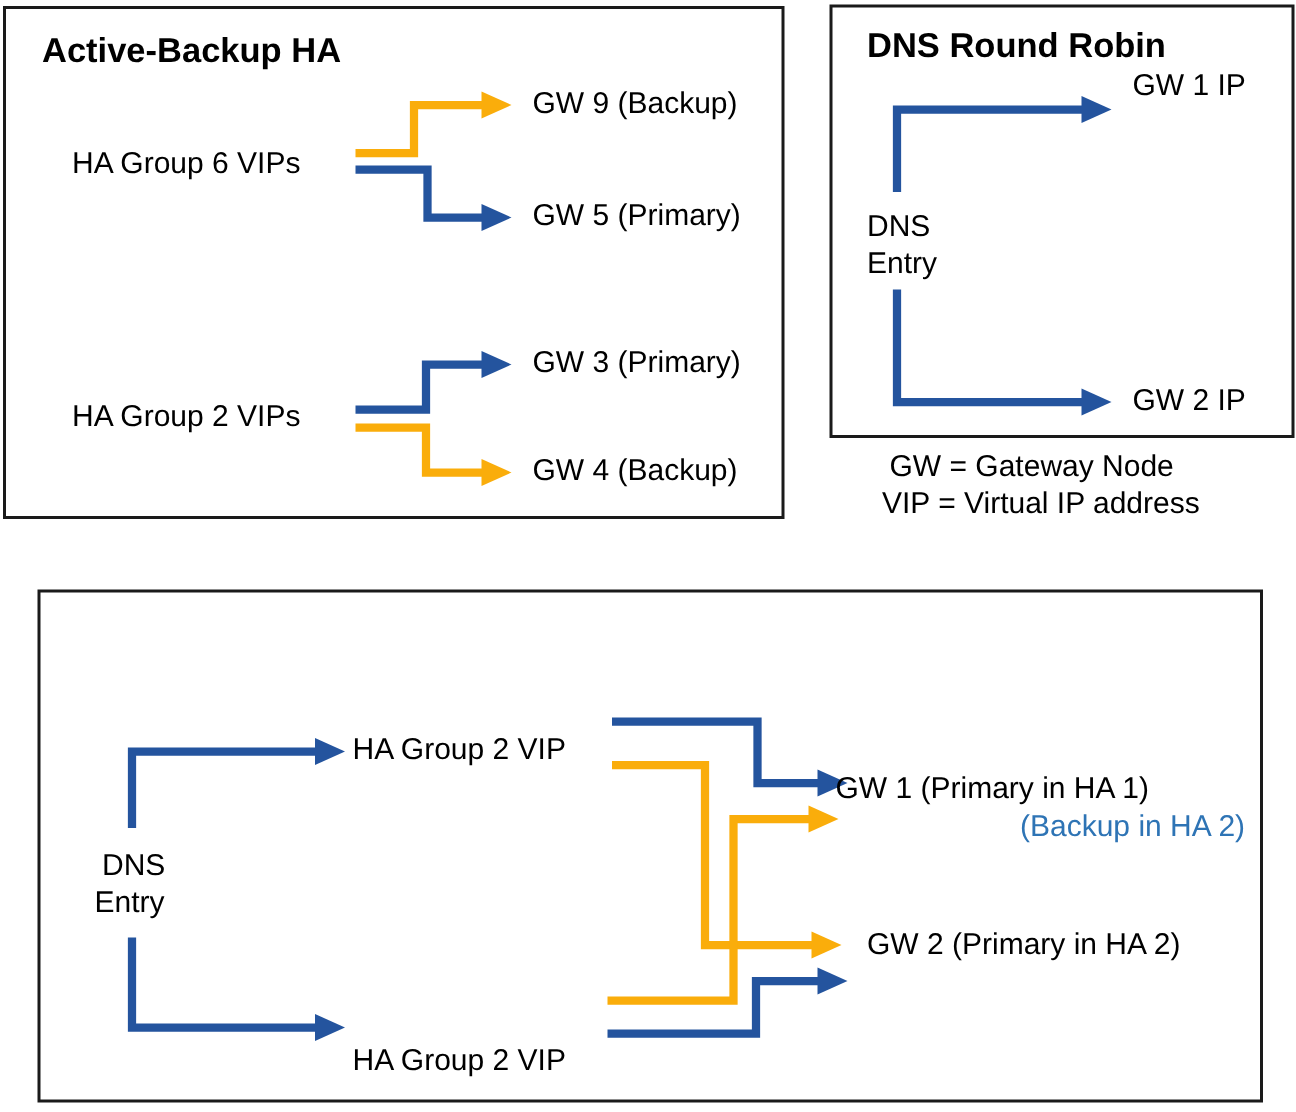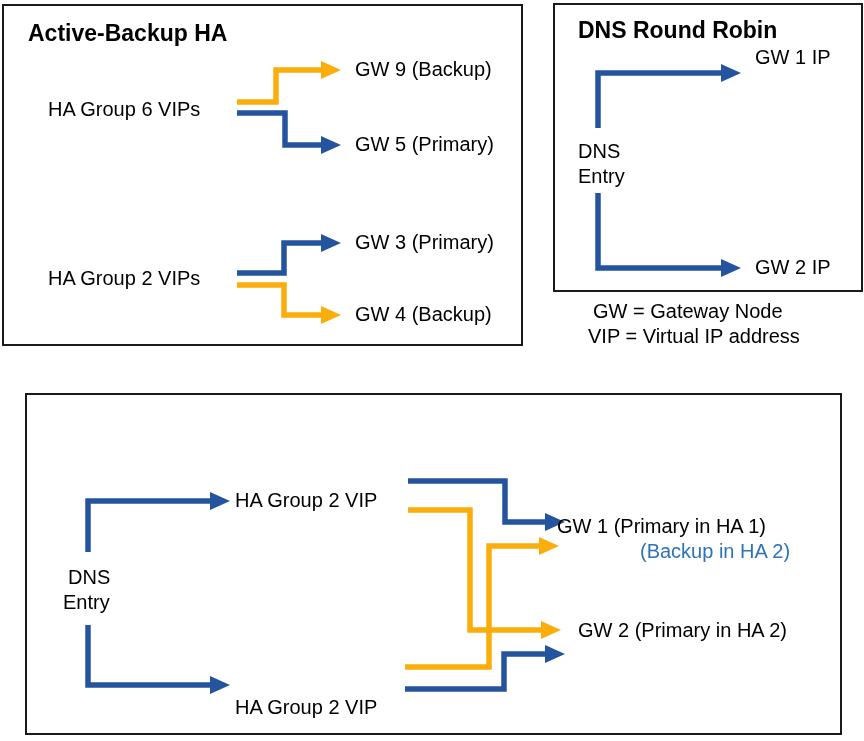--- a/index.html
+++ b/index.html
@@ -40,21 +40,21 @@
     font-size: 20px;
     line-height: 25px;
     color: var(--text-black);
     white-space: nowrap;
   }
   .title {
     font-weight: bold;
     font-size: 23px;
     line-height: 28px;
   }
-  .blue-text { color: var(--backup-text-blue); }
+  .blue-text { color: var(--backup-text-blue); margin-left: 40px; }
 </style>
 </head>
 <body>
 
 <div class="canvas">
 
   <div class="panel" style="left:2px; top:4px; width:521px; height:342px"></div>
   <div class="panel" style="left:553px; top:3px; width:310px; height:289px"></div>
   <div class="panel" style="left:25px; top:393px; width:817px; height:342px"></div>
 

